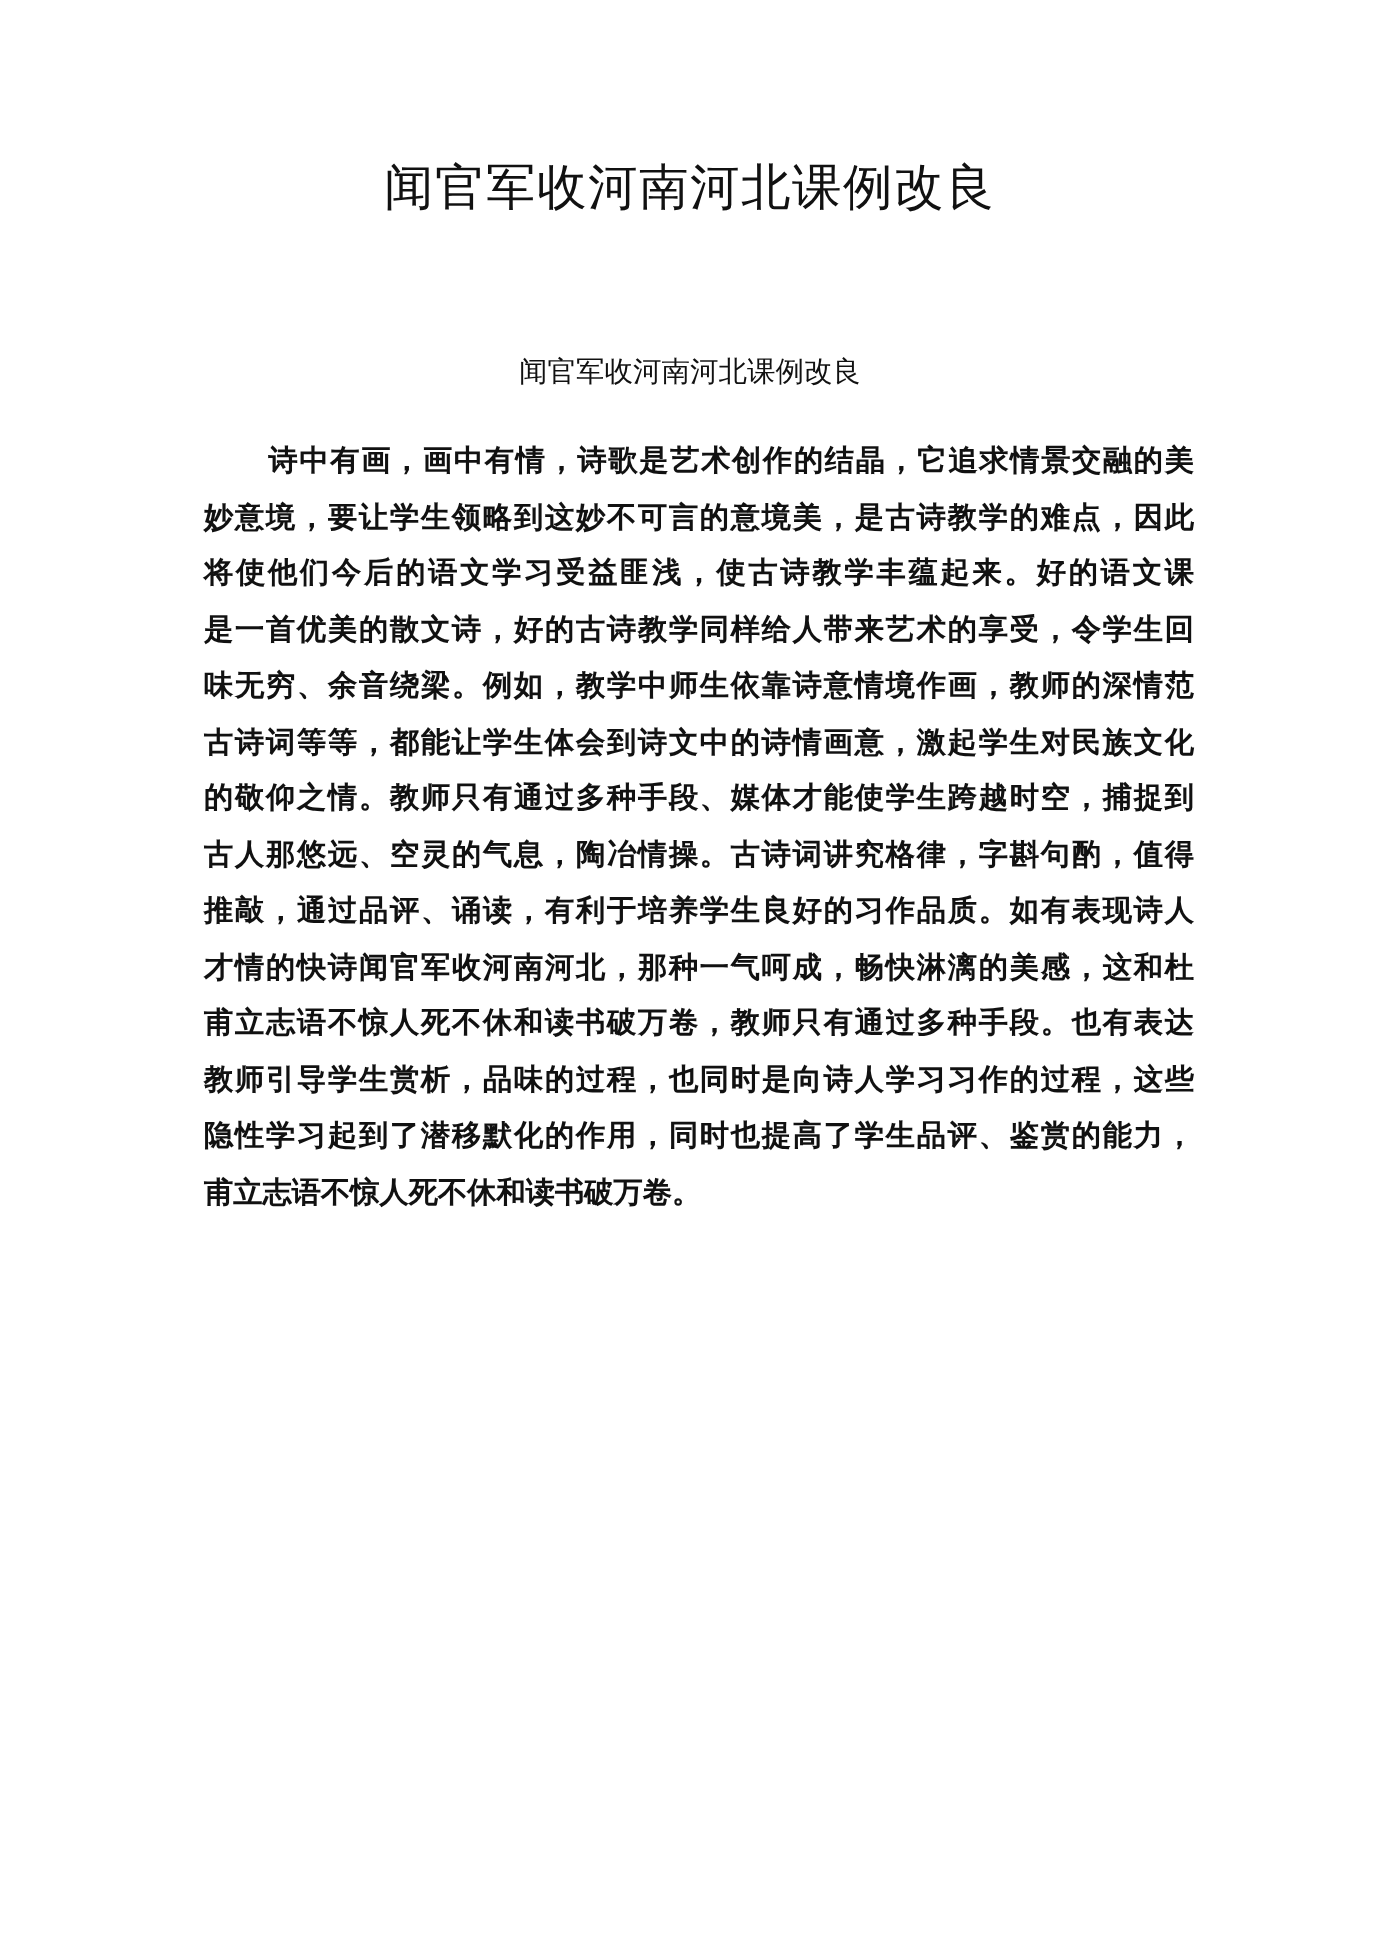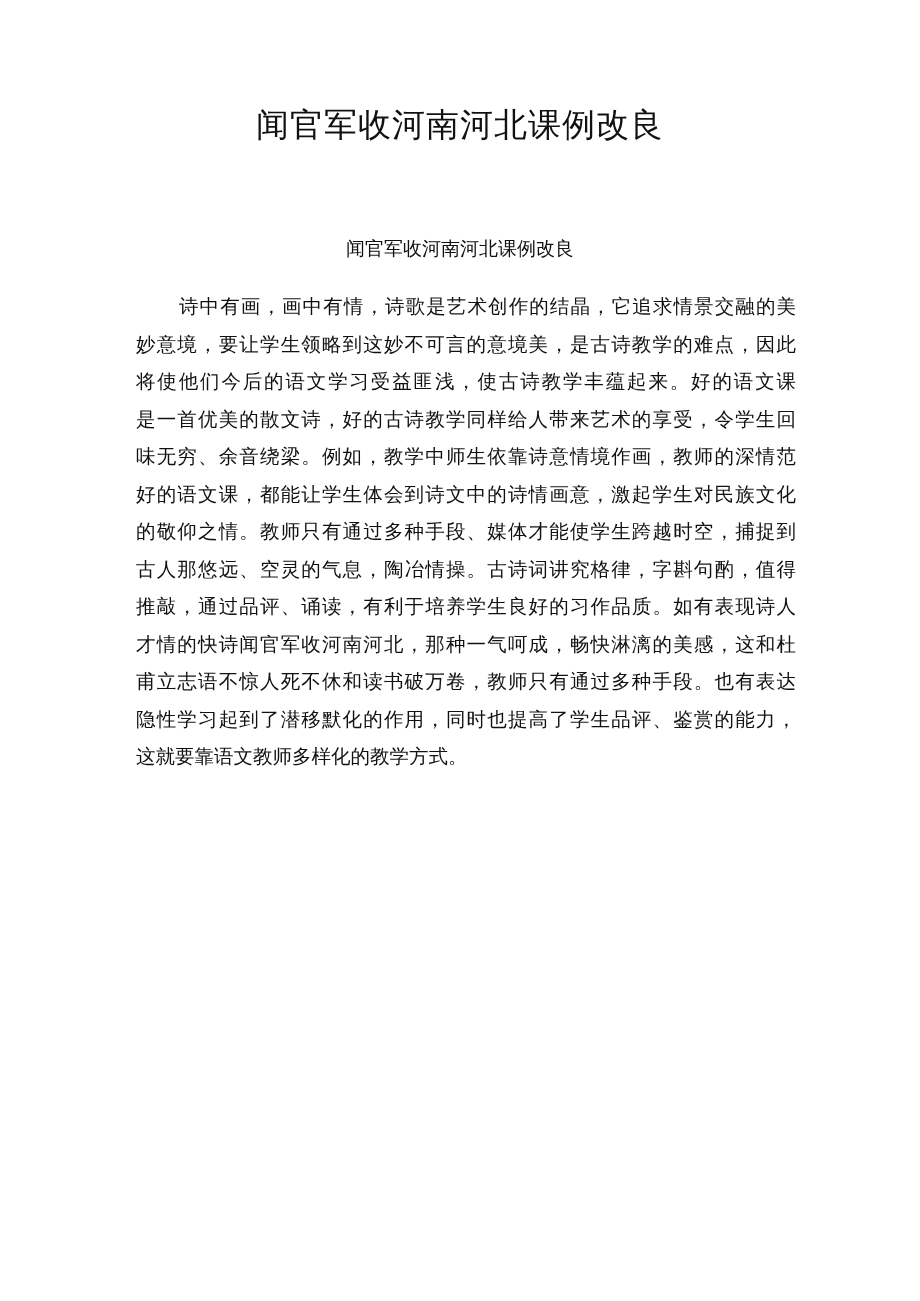--- a/index.html
+++ b/index.html
@@ -41,20 +41,21 @@
       text-align: center;
       font-size: 19px;
       line-height: 30px;
       color: #111;
     }
     .body-lines {
       position: absolute;
       top: 288px;
       left: 136px;
       width: 660px;
+      font-weight: bold;
     }
     .line {
       display: block;
       height: 37.5px;
       font-size: 19.5px;
       line-height: 37.5px;
       white-space: nowrap;
       text-align: justify;
       text-align-last: justify;
       color: #111;
@@ -72,22 +73,23 @@
 <div class="page">
   <div class="doc-title">闻官军收河南河北课例改良</div>
   <div class="subtitle">闻官军收河南河北课例改良</div>
 
   <div class="body-lines">
     <span class="line first">诗中有画，画中有情，诗歌是艺术创作的结晶，它追求情景交融的美</span>
     <span class="line">妙意境，要让学生领略到这妙不可言的意境美，是古诗教学的难点，因此</span>
     <span class="line">将使他们今后的语文学习受益匪浅，使古诗教学丰蕴起来。好的语文课</span>
     <span class="line">是一首优美的散文诗，好的古诗教学同样给人带来艺术的享受，令学生回</span>
     <span class="line">味无穷、余音绕梁。例如，教学中师生依靠诗意情境作画，教师的深情范</span>
-    <span class="line">好的语文课，都能让学生体会到诗文中的诗情画意，激起学生对民族文化</span>
+    <span class="line">古诗词等等，都能让学生体会到诗文中的诗情画意，激起学生对民族文化</span>
     <span class="line">的敬仰之情。教师只有通过多种手段、媒体才能使学生跨越时空，捕捉到</span>
     <span class="line">古人那悠远、空灵的气息，陶冶情操。古诗词讲究格律，字斟句酌，值得</span>
     <span class="line">推敲，通过品评、诵读，有利于培养学生良好的习作品质。如有表现诗人</span>
     <span class="line">才情的快诗闻官军收河南河北，那种一气呵成，畅快淋漓的美感，这和杜</span>
     <span class="line">甫立志语不惊人死不休和读书破万卷，教师只有通过多种手段。也有表达</span>
+    <span class="line">教师引导学生赏析，品味的过程，也同时是向诗人学习习作的过程，这些</span>
     <span class="line">隐性学习起到了潜移默化的作用，同时也提高了学生品评、鉴赏的能力，</span>
-    <span class="line last">这就要靠语文教师多样化的教学方式。</span>
+    <span class="line last">甫立志语不惊人死不休和读书破万卷。</span>
   </div>
 </div>
 
 </body></html>

